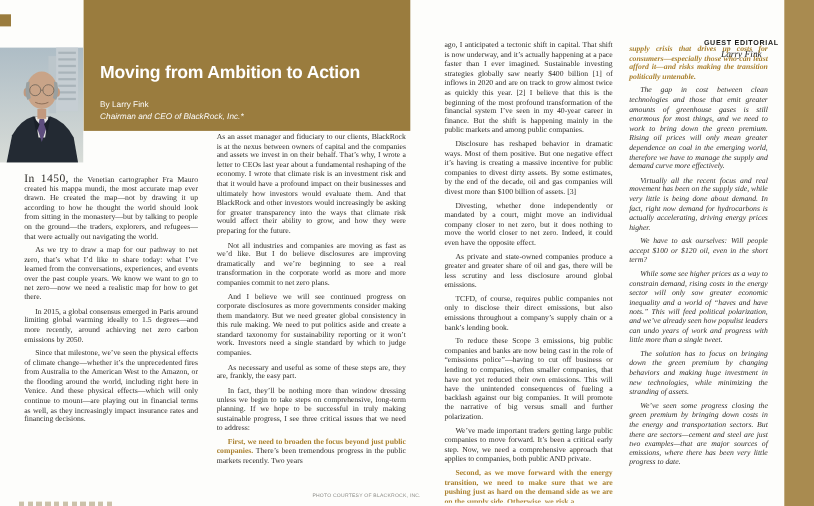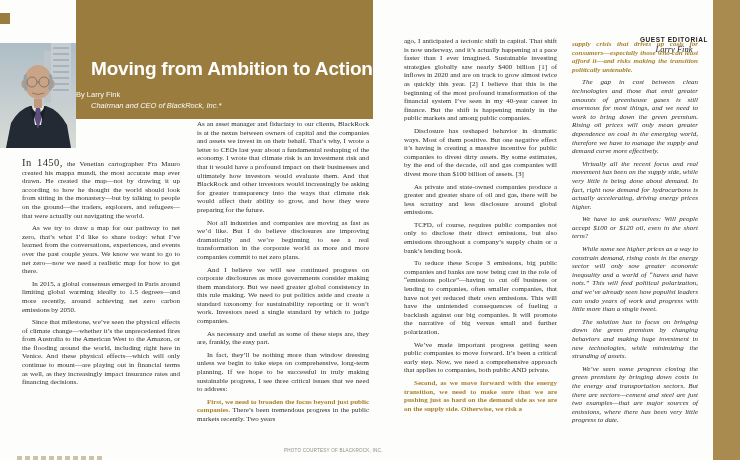--- a/index.html
+++ b/index.html
@@ -13,23 +13,23 @@
 
   
   .kicker-block { position:absolute; right:32px; top:4px; text-align:center;margin-top:32px; }
   .kicker { font-family:"Liberation Sans", sans-serif; font-size:6.5px; font-weight:bold;
             letter-spacing:0.6px; color:#1c1c1a; }
   .kicker-author { font-style:italic; font-size:8.5px; color:#1c1c1a; margin-top:1px; }
 
   
   .banner { position:absolute; left:76px; top:0; width:297px; height:119px; background:#9a7c3e;
             color:#ffffff; font-family:"Liberation Sans", sans-serif; }
-  .banner h1 { position:absolute; left:15px; top:58px; margin:0; font-size:19px; font-weight:bold;
+  .banner h1 { position:absolute; left:15px; top:58px; margin:0; font-size:16px; font-weight:bold;
                letter-spacing:-0.2px; white-space:nowrap; }
-  .byline { position:absolute; left:0; top:90px; font-size:7.5px; opacity:0.96; }
+  .byline { position:absolute; left:15px; top:90px; font-size:7.5px; opacity:0.96; }
   .byline-role { position:absolute; left:15px; top:101px; font-size:7.5px; font-style:italic; opacity:0.96; }
 
   
   .photo { position:absolute; left:0; top:43px; width:76px; height:105px; overflow:hidden; }
 
   
   .col { position:absolute; font-size:7px; line-height:8.6px; color:#2e2c28; text-align:justify; }
   .col p { margin:4px; text-indent:10px; }
   .col p.noindent { text-indent:0; }
   .col-1 { left:18px;  top:155px; width:166px; height:292px; overflow:hidden; }
@@ -120,24 +120,25 @@
     <p>Not all industries and companies are moving as fast as we’d like. But I do believe disclosures are improving dramatically and we’re beginning to see a real transformation in the corporate world as more and more companies commit to net zero plans.</p>
     <p>And I believe we will see continued progress on corporate disclosures as more governments consider making them mandatory. But we need greater global consistency in this rule making. We need to put politics aside and create a standard taxonomy for sustainability reporting or it won’t work. Investors need a single standard by which to judge companies.</p>
     <p>As necessary and useful as some of these steps are, they are, frankly, the easy part.</p>
     <p>In fact, they’ll be nothing more than window dressing unless we begin to take steps on comprehensive, long-term planning. If we hope to be successful in truly making sustainable progress, I see three critical issues that we need to address:</p>
     <p><span class="gold">First, we need to broaden the focus beyond just public companies.</span><span> There’s been tremendous progress in the public markets recently. Two years</span></p>
   </div>
 
   <div class="col col-3">
     <p class="noindent">ago, I anticipated a tectonic shift in capital. That shift is now underway, and it’s actually happening at a pace faster than I ever imagined. Sustainable investing strategies globally saw nearly $400 billion [1] of inflows in 2020 and are on track to grow almost twice as quickly this year. [2] I believe that this is the beginning of the most profound transformation of the financial system I’ve seen in my 40-year career in finance. But the shift is happening mainly in the public markets and among public companies.</p>
     <p>Disclosure has reshaped behavior in dramatic ways. Most of them positive. But one negative effect it’s having is creating a massive incentive for public companies to divest dirty assets. By some estimates, by the end of the decade, oil and gas companies will divest more than $100 billion of assets. [3]</p>
+    <p>Divesting, whether done independently or mandated by a court, might move an individual company closer to net zero, but it does nothing to move the world closer to net zero. Indeed, it could even have the opposite effect.</p>
     <p>As private and state-owned companies produce a greater and greater share of oil and gas, there will be less scrutiny and less disclosure around global emissions.</p>
     <p>TCFD, of course, requires public companies not only to disclose their direct emissions, but also emissions throughout a company’s supply chain or a bank’s lending book.</p>
     <p>To reduce these Scope 3 emissions, big public companies and banks are now being cast in the role of “emissions police”—having to cut off business or lending to companies, often smaller companies, that have not yet reduced their own emissions. This will have the unintended consequences of fueling a backlash against our big companies. It will promote the narrative of big versus small and further polarization.</p>
-    <p>We’ve made important progress getting seen public companies to move forward. It’s been a critical early step. Now, we need a comprehensive approach that applies to companies, both public AND private.</p>
+    <p>We’ve made important traders getting large public companies to move forward. It’s been a critical early step. Now, we need a comprehensive approach that applies to companies, both public AND private.</p>
     <p class="gold">Second, as we move forward with the energy transition, we need to make sure that we are pushing just as hard on the demand side as we are on the supply side. Otherwise, we risk a</p>
   </div>
 
   <div class="col col-4">
     <p class="noindent gold">supply crisis that drives up costs for consumers—especially those who can least afford it—and risks making the transition politically untenable.</p>
     <p>The gap in cost between clean technologies and those that emit greater amounts of greenhouse gases is still enormous for most things, and we need to work to bring down the green premium. Rising oil prices will only mean greater dependence on coal in the emerging world, therefore we have to manage the supply and demand curve more effectively.</p>
     <p>Virtually all the recent focus and real movement has been on the supply side, while very little is being done about demand. In fact, right now demand for hydrocarbons is actually accelerating, driving energy prices higher.</p>
     <p>We have to ask ourselves: Will people accept $100 or $120 oil, even in the short term?</p>
     <p>While some see higher prices as a way to constrain demand, rising costs in the energy sector will only sow greater economic inequality and a world of “haves and have nots.” This will feed political polarization, and we’ve already seen how populist leaders can undo years of work and progress with little more than a single tweet.</p>
     <p>The solution has to focus on bringing down the green premium by changing behaviors and making huge investment in new technologies, while minimizing the stranding of assets.</p>

